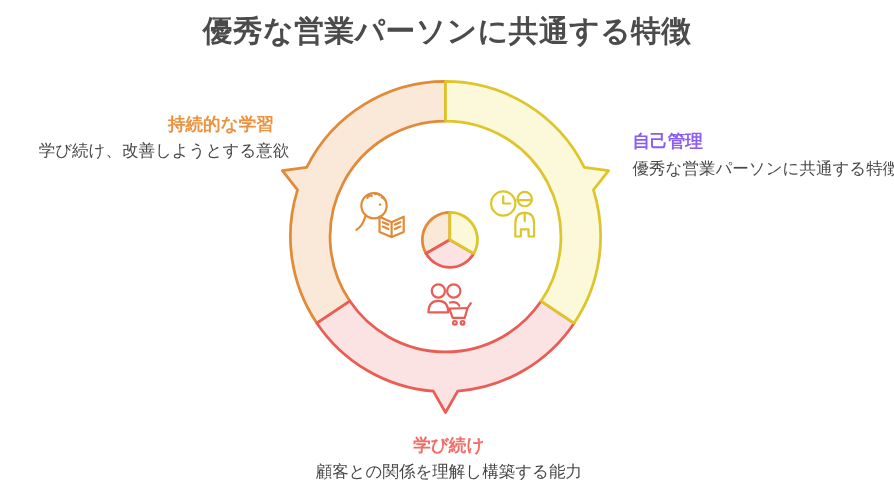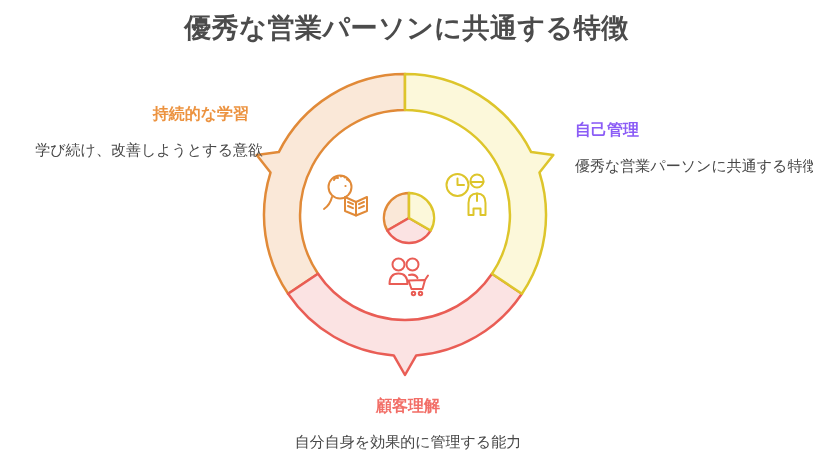--- a/index.html
+++ b/index.html
@@ -8,21 +8,21 @@
     background:#ffffff;
     font-family:"Liberation Sans",sans-serif;
   }
   .page-title{
     position:absolute;left:0;right:0;top:10px;
     text-align:center;font-size:27px;font-weight:bold;letter-spacing:.5px;
   }
   #diagram-svg{position:absolute;left:0;top:0;}
   .callout{position:absolute;white-space:nowrap;}
   .callout h2{margin:0;font-size:16px;font-weight:bold;line-height:24px;}
-  .callout p{margin:15px 0 0 0;font-size:15px;line-height:18px;}
+  .callout p{margin:3px 0 0 0;font-size:15px;line-height:18px;}
   .callout-learning{right:550px;top:102px;text-align:right;}
   .callout-learning h2{padding-right:14px;}
   .callout-self{left:575px;top:102px;text-align:left;}
   .callout-customer{left:408px;top:394px;transform:translateX(-50%);text-align:center;}
   svg .icon{fill:none;stroke-width:2;stroke-linecap:round;stroke-linejoin:round;}
 </style>
 </head>
 <body>
 
 <div class="page-title" style="color: rgb(75, 75, 75);">優秀な営業パーソンに共通する特徴</div>
@@ -75,15 +75,15 @@
   <h2 style="color: rgb(236, 147, 64);">持続的な学習</h2>
   <p style="color: rgb(71, 71, 71);">学び続け、改善しようとする意欲</p>
 </div>
 
 <div class="callout callout-self">
   <h2 style="color: #8b5cf6; margin-top: 16px;">自己管理</h2>
   <p style="color: rgb(71, 71, 71);">優秀な営業パーソンに共通する特徴</p>
 </div>
 
 <div class="callout callout-customer">
-  <h2 style="color: rgb(242, 110, 103);">顧客理解</h2>
-  <p style="color: rgb(71, 71, 71);">自分自身を効果的に管理する能力</p>
+  <h2 style="color: rgb(242, 110, 103);">学び続け</h2>
+  <p style="color: rgb(71, 71, 71);">顧客との関係を理解し構築する能力</p>
 </div>
 
 </body></html>

